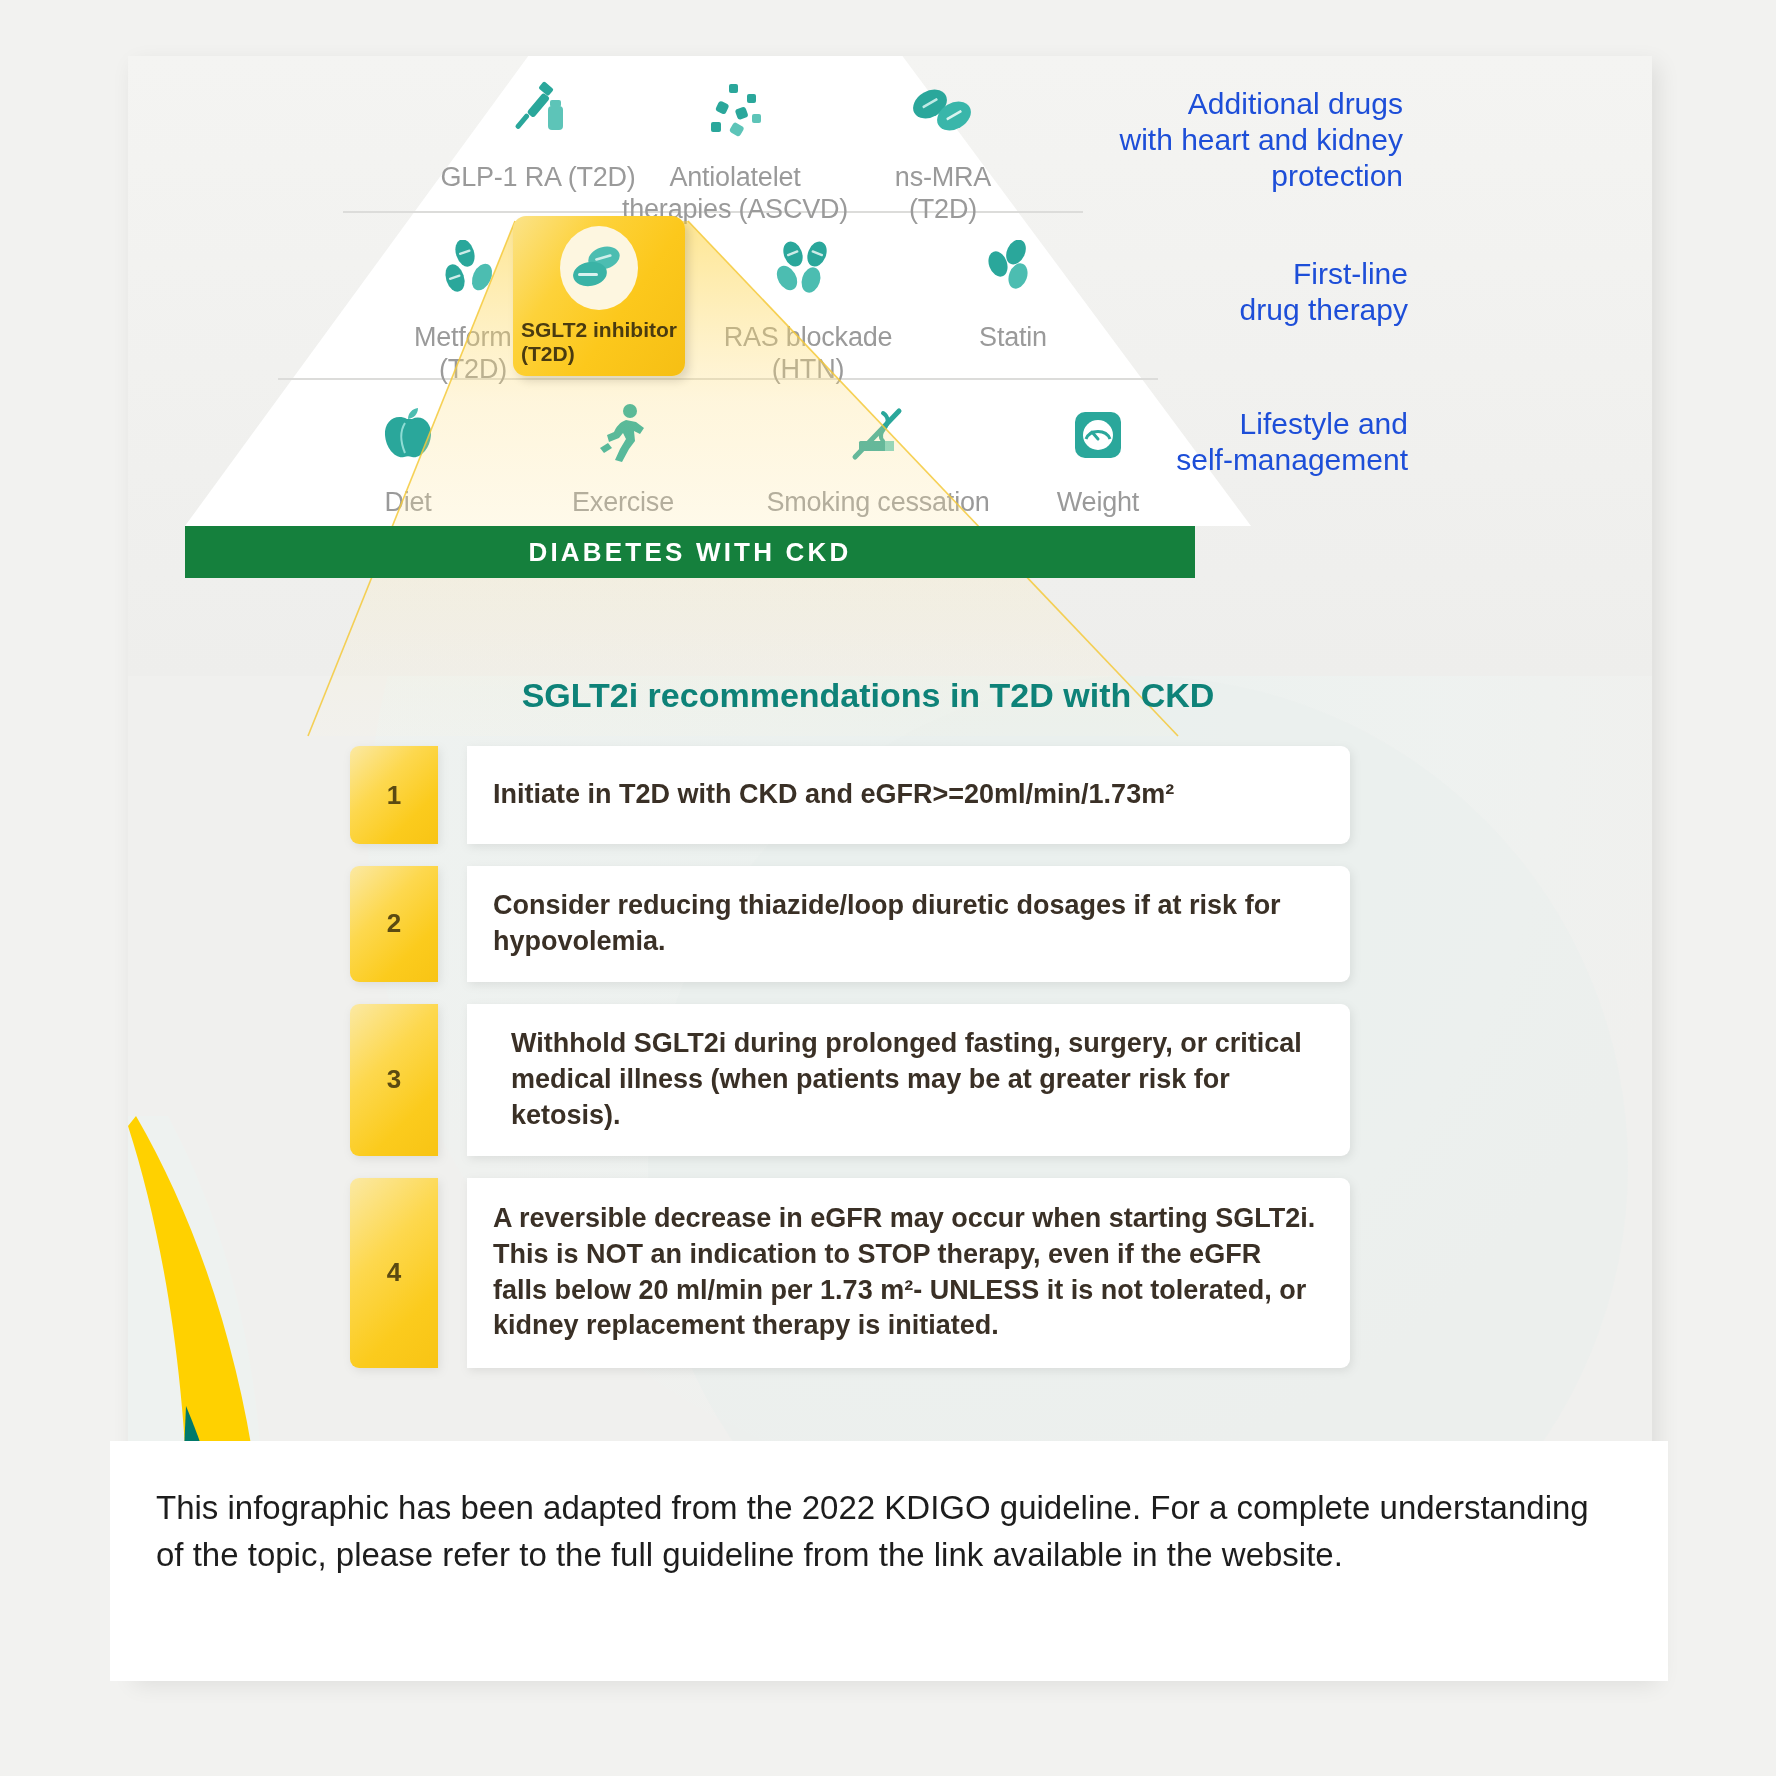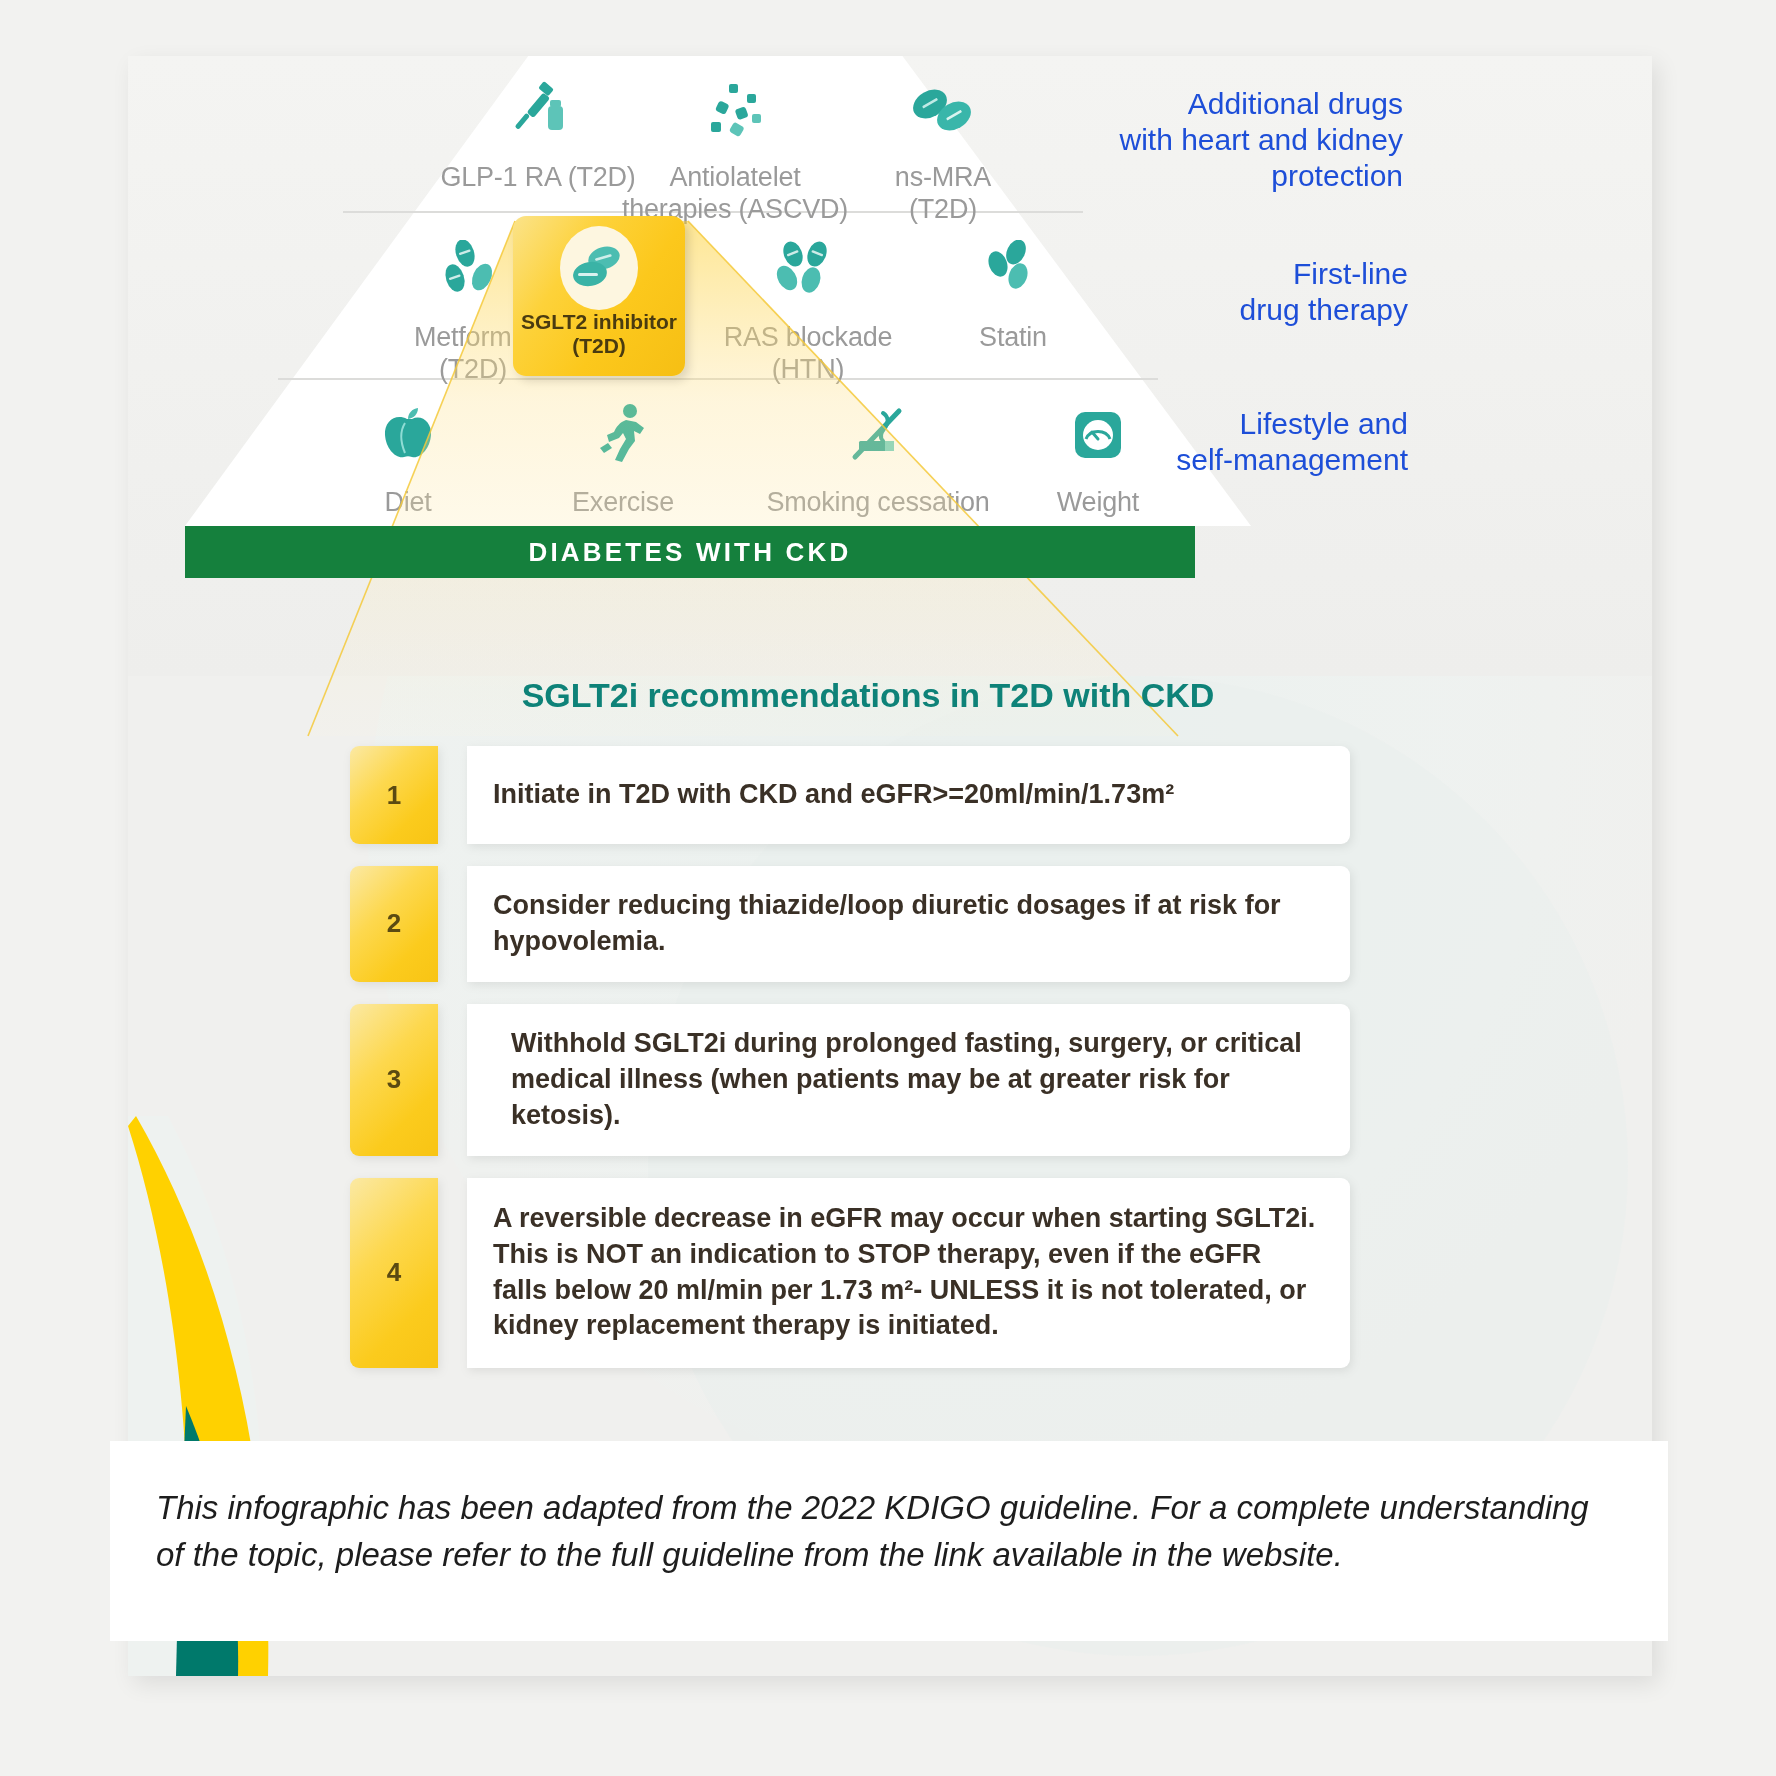--- a/index.html
+++ b/index.html
@@ -93,22 +93,23 @@
     display: flex; flex-direction: column; align-items: center;
     padding-top: 10px;
     z-index: 6;
   }
   .sglt-disc {
     width: 78px; height: 84px; border-radius: 50%;
     background: #fdf6e0;
     display: flex; align-items: center; justify-content: center;
   }
   .sglt-label {
+    margin-top: 8px;
     font-size: 21px; line-height: 1.16; color: #4a3b10;
-    font-weight: 700; text-align: center;
+    font-weight: 700; 
   }
 
   
   .tier-caption {
     position: absolute;
     text-align: right;
     color: #1d4ed8;
     font-size: 30px;
     line-height: 1.2;
     font-family: "Liberation Sans", sans-serif;
@@ -185,25 +186,24 @@
   }
   .rec-row.r1 .rec-body { min-height: 98px; }
   .rec-row.r2 .rec-body { min-height: 112px; }
   .rec-row.r3 .rec-body { min-height: 150px; padding-left: 44px; }
   .rec-row.r4 .rec-body { min-height: 190px; }
 
   
   .footer {
     position: absolute;
     left: 110px; top: 1441px;
-    width: 1558px; height: 200px;
+    width: 1558px; height: 240px;
     background: #ffffff;
     padding: 44px 46px 0 46px;
     z-index: 8;
-    font-style: italic;
   }
   .footer p {
     color: #1d1d1d;
     font-size: 33px;
     line-height: 1.42;
   }
 </style>
 </head>
 <body>
 

